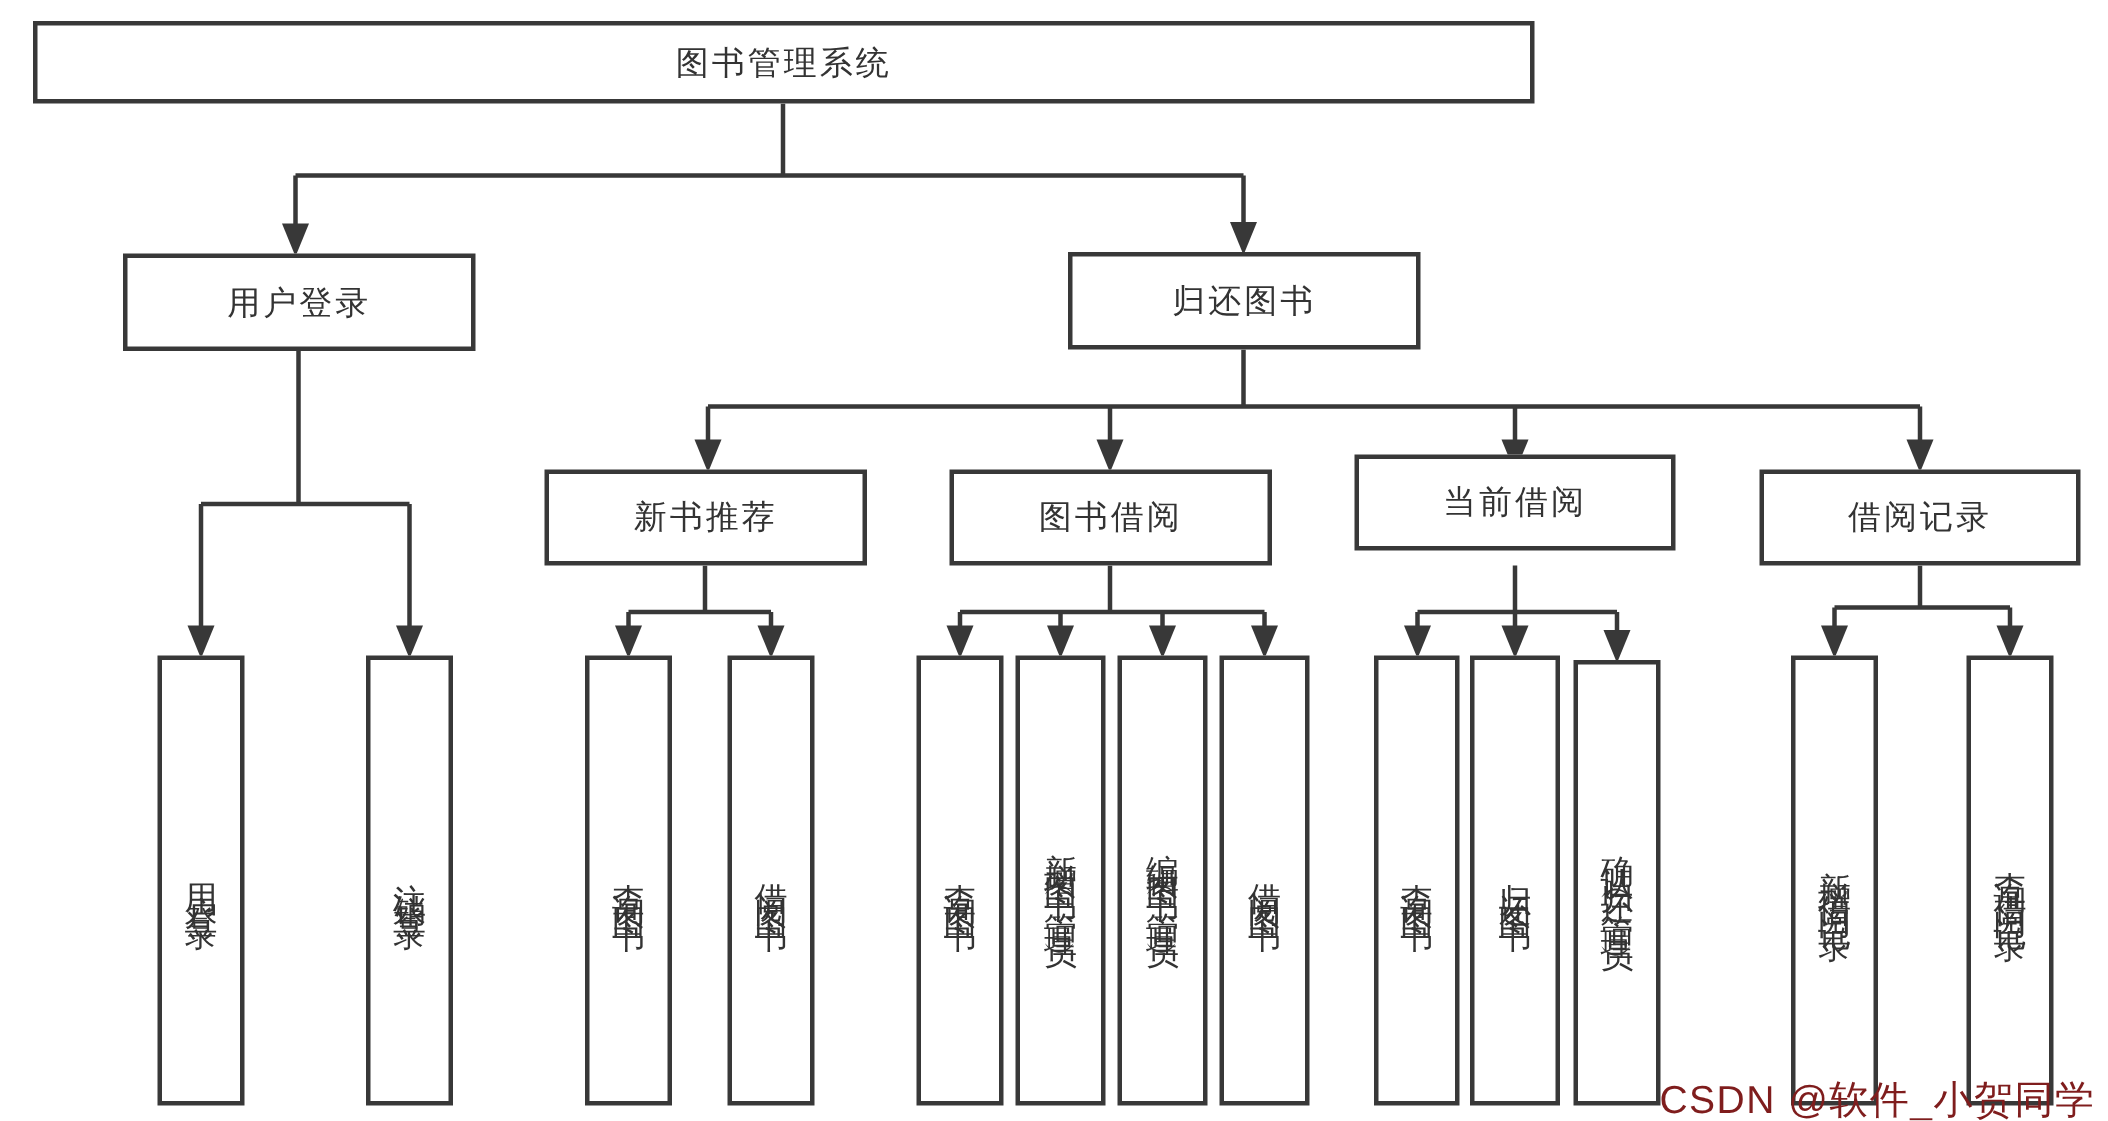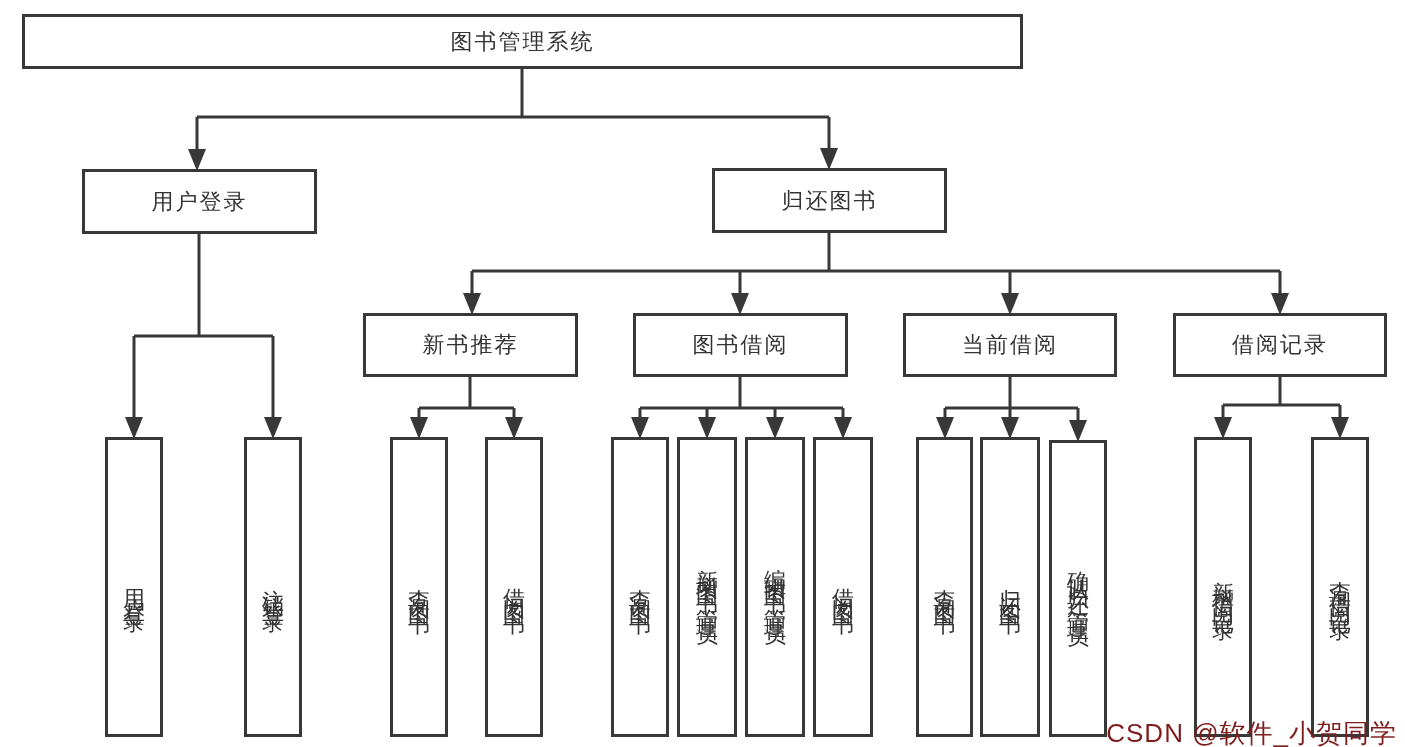--- a/index.html
+++ b/index.html
@@ -38,21 +38,21 @@
   
   #root-box { left: 22px; top: 14px; width: 1001px; height: 55px; }
 
   
   #b-user { left: 82px;  top: 169px; width: 235px; height: 65px; }
   #b-mgmt { left: 712px; top: 168px; width: 235px; height: 65px; }
 
   
   #g0 { left: 363px;  top: 313px; width: 215px; height: 64px; }
   #g1 { left: 633px;  top: 313px; width: 215px; height: 64px; }
-  #g2 { left: 903px;  top: 313px; width: 214px; height: 64px; }
+  #g2 { left: 903px;  top: 303px; width: 214px; height: 64px; }
   #g3 { left: 1173px; top: 313px; width: 214px; height: 64px; }
 
   
   .leaf { top: 437px; width: 58px; height: 300px; }
   #lf0  { left: 105px; }
   #lf1  { left: 244px; }
   #lf2  { left: 390px; }
   #lf3  { left: 485px; }
   #lf4  { left: 611px; }
   #lf5  { left: 677px; width: 60px; }

